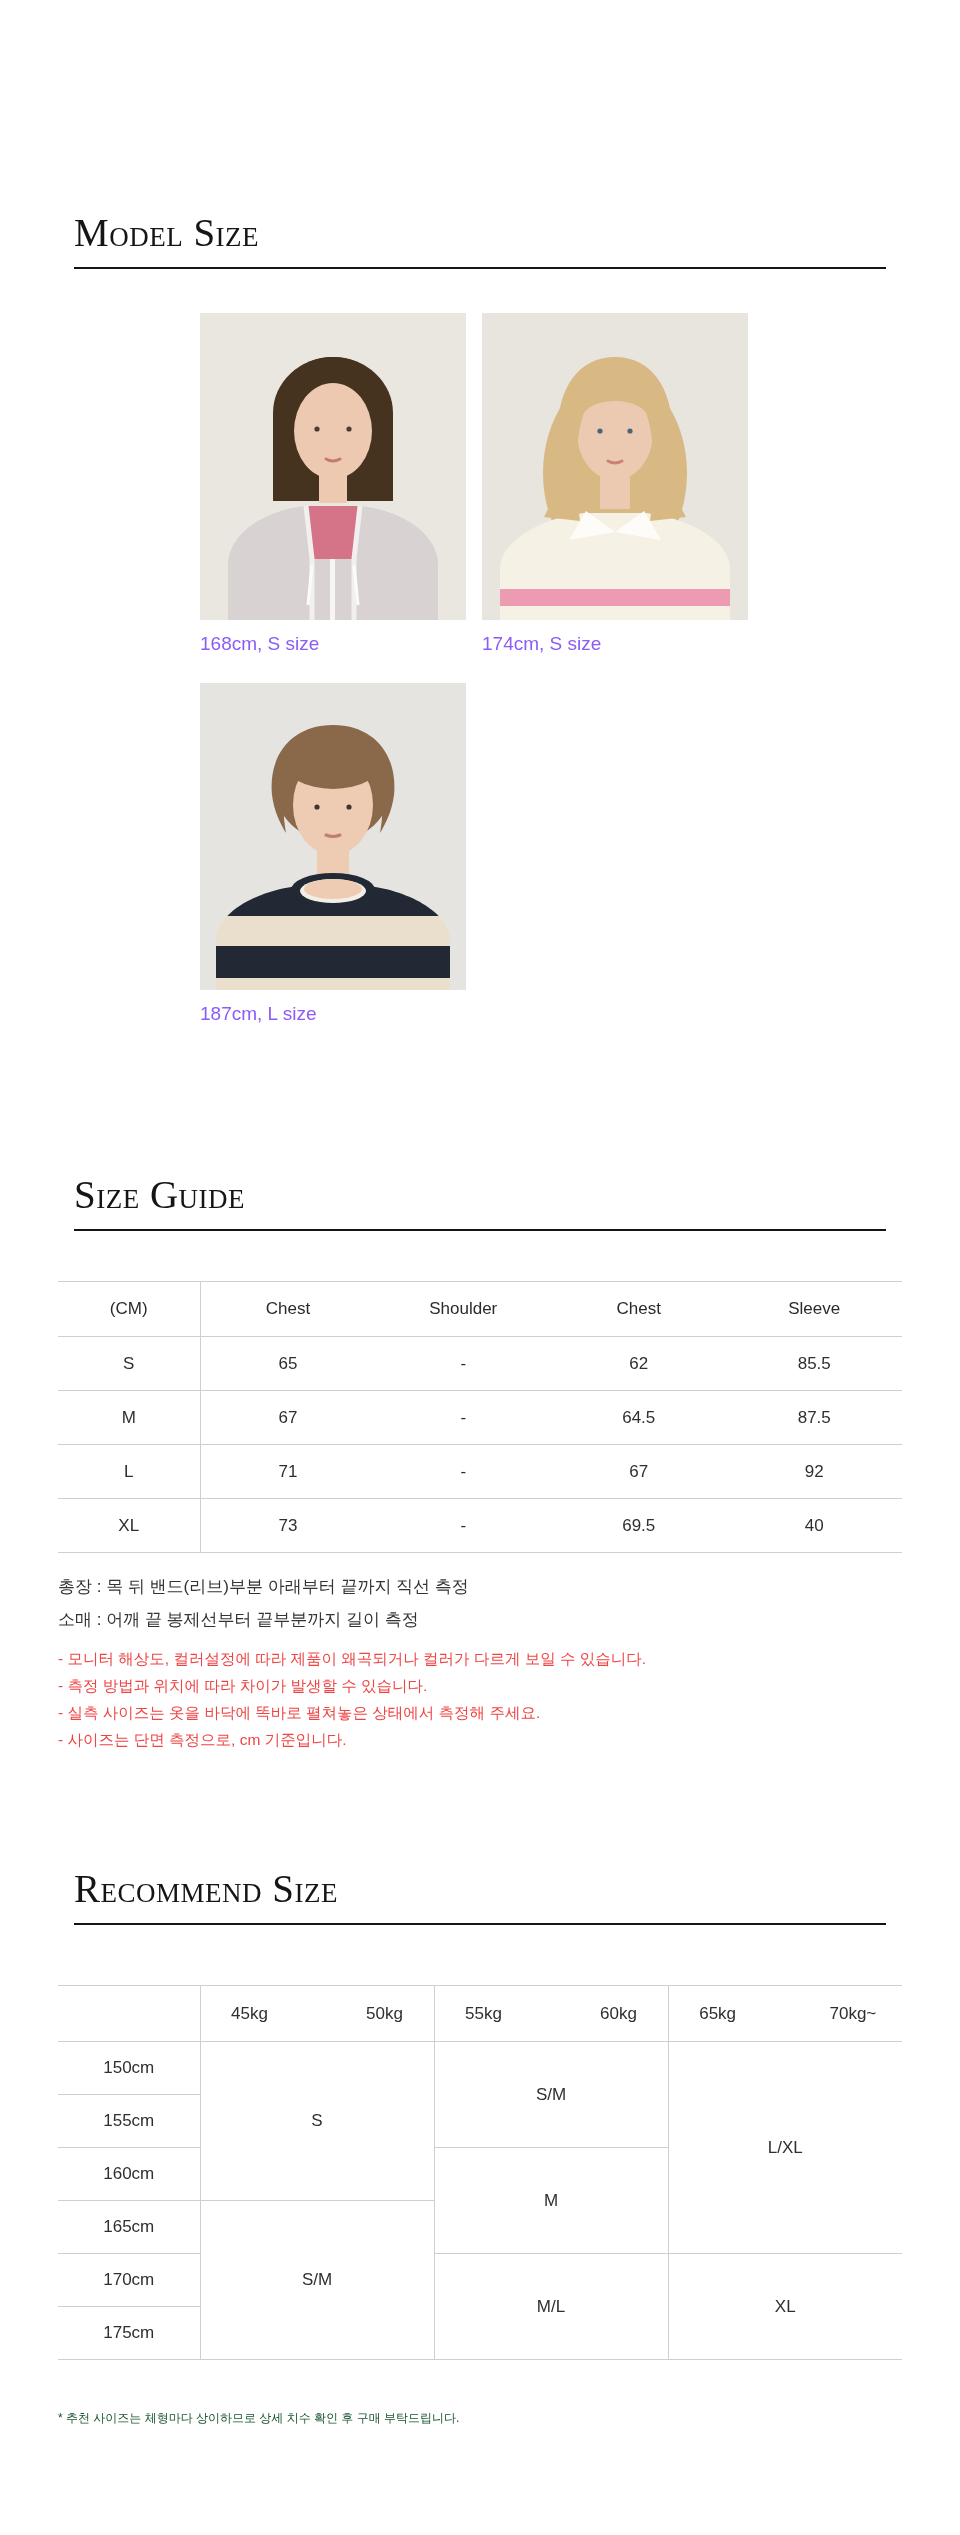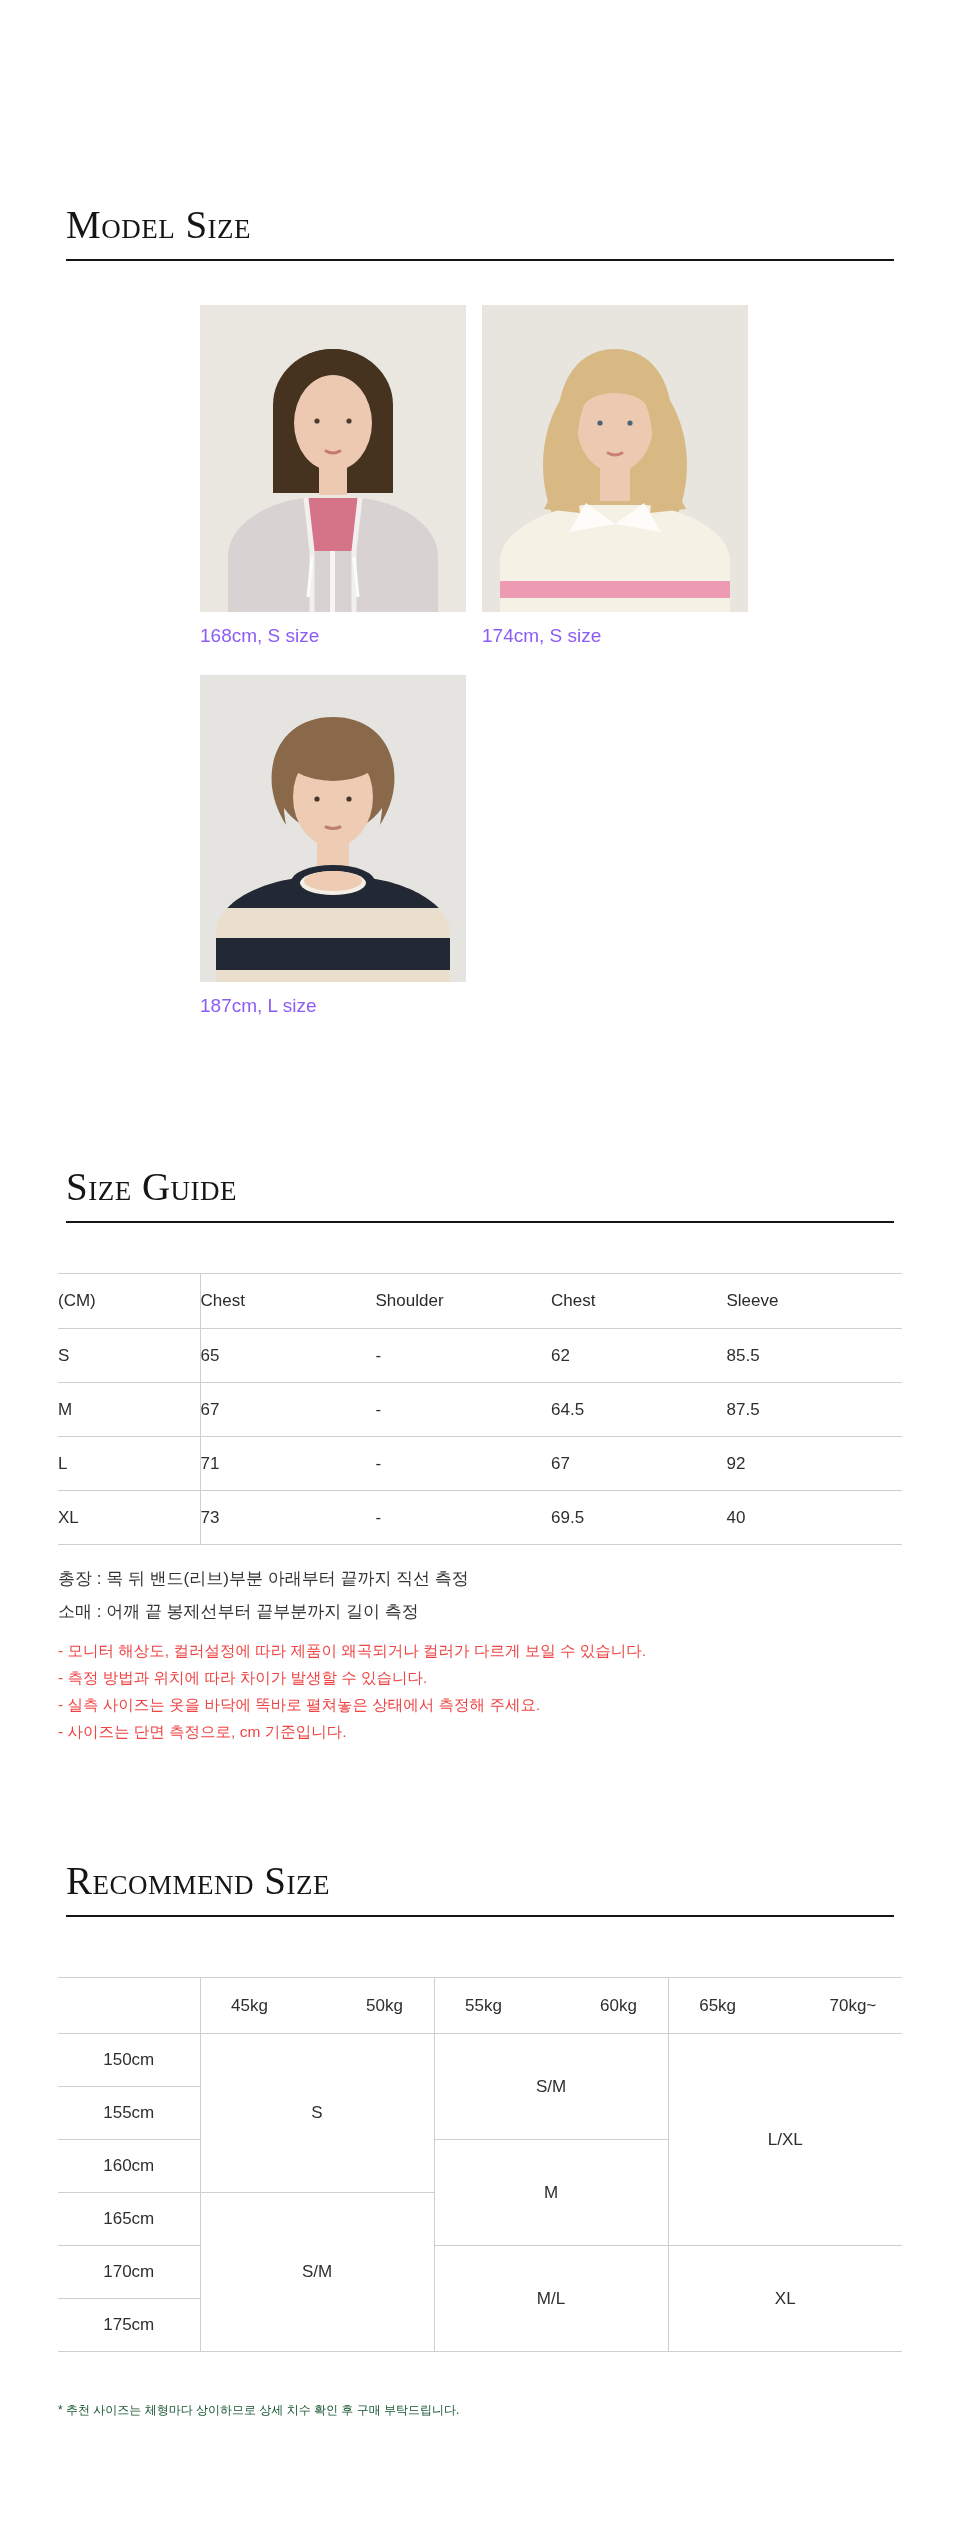--- a/index.html
+++ b/index.html
@@ -6,36 +6,36 @@
   body{width:960px;font-family:"Liberation Sans","DejaVu Sans",sans-serif;color:#2f2f2f;}
   .page{width:960px;min-height:2535px;background:#fff;overflow:hidden;}
   .content{width:844px;margin:0 58px;}
 
   
   .heading{
     font-family:"Liberation Serif","DejaVu Serif",serif;
     font-variant:small-caps;
     font-size:39px;line-height:1;font-weight:500;
     letter-spacing:0.5px;color:#151515;
-    margin:8px;padding-bottom:15px;border-bottom:2px solid #151515;
+    margin:16px;padding-bottom:15px;border-bottom:2px solid #151515;
   }
   .sec-model{padding-top:197px;}
   .sec-size{margin-top:122px;}
   .sec-recommend{margin-top:116px;}
 
   
   .photo-grid{margin-top:44px;margin-left:142px;width:548px;display:flex;flex-wrap:wrap;column-gap:16px;}
   .photo-grid figure{margin:0 0 28px 0;width:266px;}
   .photo-grid svg{display:block;width:266px;height:307px;}
   .photo-caption{margin-top:12px;font-size:19px;line-height:23px;color:#8b5cf6;}
 
   
   .size-table{margin-top:50px;width:844px;border-collapse:collapse;table-layout:fixed;
     font-size:17px;color:#2f2f2f;border-bottom:1px solid #cfcfcf;}
-  .size-table td{border-top:1px solid #cfcfcf;height:53px;vertical-align:middle;font-weight:400;padding:0;}
+  .size-table td{border-top:1px solid #cfcfcf;height:53px;text-align:center;vertical-align:middle;font-weight:400;padding:0;}
   .size-table tr.head td{height:54px;color:#2b2b2b;}
   .size-table td.vdiv{border-left:1px solid #cfcfcf;}
 
   
   .measure-notes{margin-top:17px;}
   .measure-notes p{margin:0;font-size:17px;line-height:33px;color:#333;}
   .general-notes{margin-top:9px;}
   .general-notes p{margin:0;font-size:15.5px;line-height:27px;color:#ef4444;}
 
   

